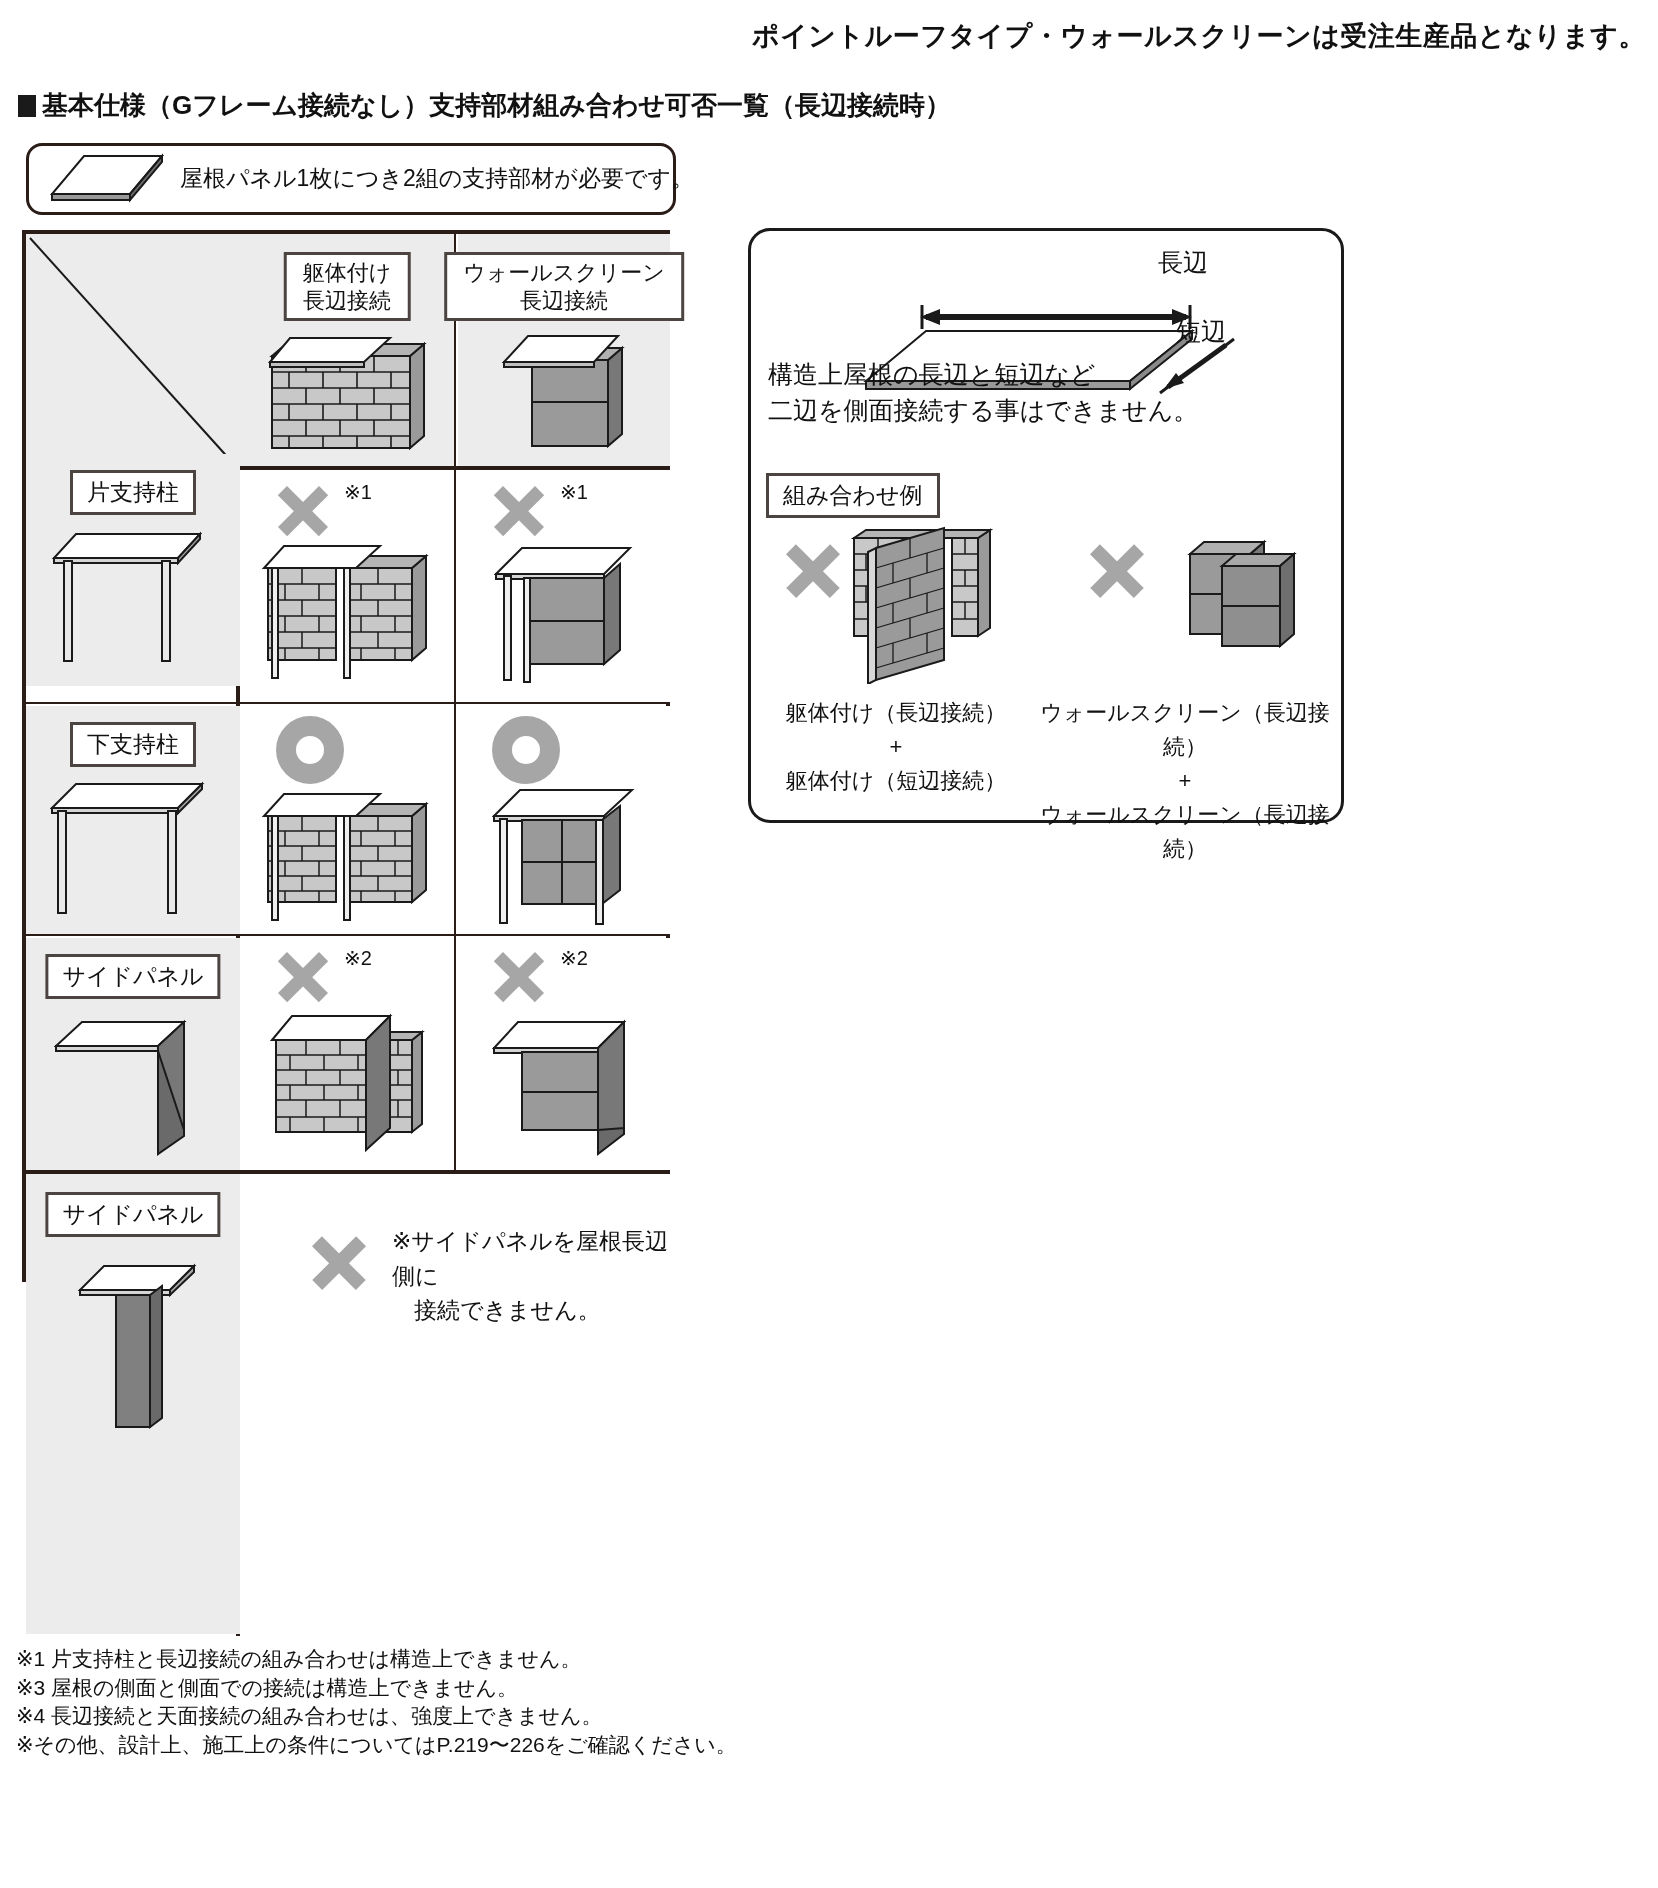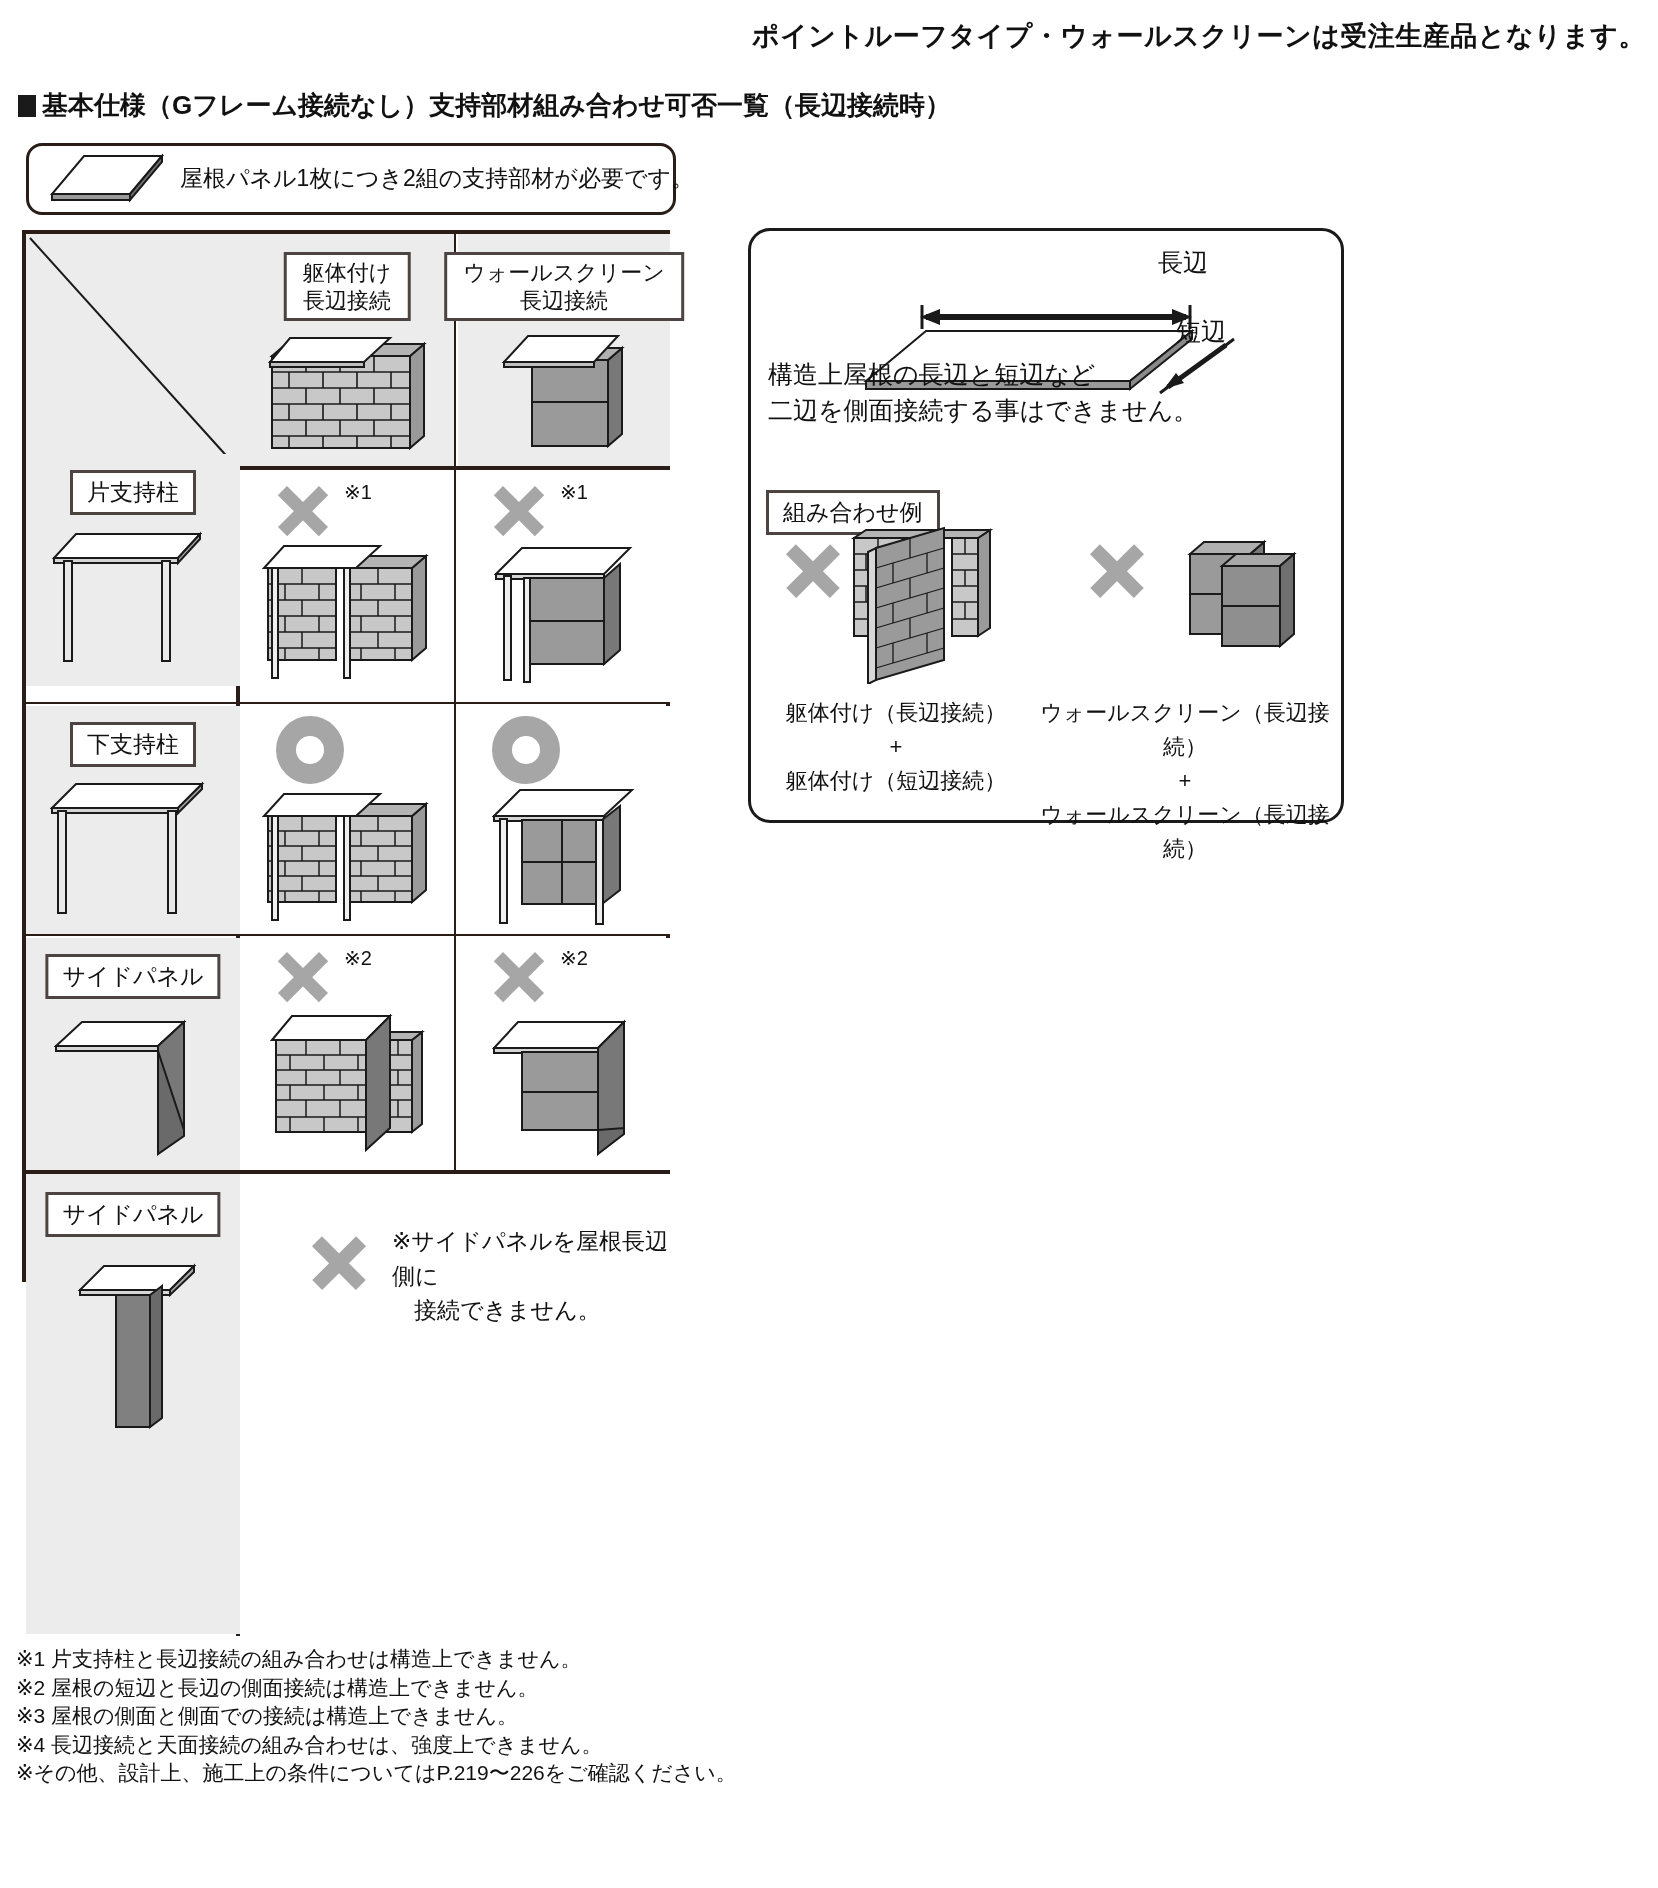--- a/index.html
+++ b/index.html
@@ -83,21 +83,21 @@
     top:228px; left:748px; width:596px; height:595px;
     border:3px solid #1a1a1a; border-radius:22px; background:#fff;
     box-sizing:border-box;
   }
   #long-label{ top:246px; left:1158px; font-size:25px; }
   #short-label{ top:315px; left:1176px; font-size:25px; }
   #card-text{
     top:356px; left:768px; width:556px; text-align:left;
     font-size:25px; line-height:1.45;
   }
-  #combo-chip{ top:490px; left:766px; }
+  #combo-chip{ top:473px; left:766px; }
   #combo-cap-left{
     top:696px; left:770px; width:252px; text-align:center;
     font-size:22px; line-height:1.55;
   }
   #combo-cap-right{
     top:696px; left:1030px; width:310px; text-align:center;
     font-size:22px; line-height:1.55;
   }
 
   
@@ -574,17 +574,16 @@
 </div>
 
 <div class="abs" id="combo-cap-right">
   <div>ウォールスクリーン（長辺接続）</div>
   <div>+</div>
   <div>ウォールスクリーン（長辺接続）</div>
 </div>
 
 <div class="abs" id="footnotes">
   <div>※1 片支持柱と長辺接続の組み合わせは構造上できません。</div>
-  <div>※2 屋根の短辺と長辺の側面接続は構造上できません。</div>
   <div>※3 屋根の側面と側面での接続は構造上できません。</div>
   <div>※4 長辺接続と天面接続の組み合わせは、強度上できません。</div>
   <div>※その他、設計上、施工上の条件についてはP.219〜226をご確認ください。</div>
 </div>
 
 </body></html>

